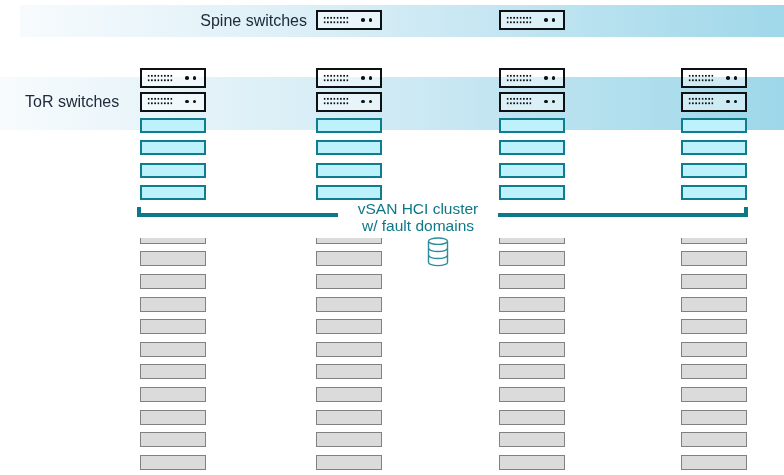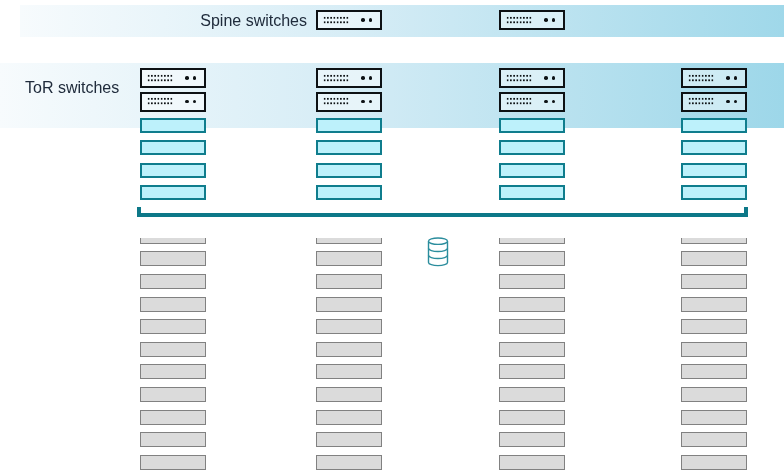--- a/index.html
+++ b/index.html
@@ -2,21 +2,21 @@
 <html><head>
 <meta charset="utf-8">
 <style>
   html,body{margin:0;padding:0;background:#ffffff;}
   #canvas{
     position:relative;width:784px;height:475px;overflow:hidden;
     font-family:"Liberation Sans",sans-serif;background:#ffffff;
   }
   .band{position:absolute;left:0;width:784px;}
   #spine-band{top:5px;height:32px;}
-  #tor-band{top:63px;height:65px;text-align:center;}
+  #tor-band{top:77px;height:53px;text-align:center;}
   .band-label{
     position:absolute;color:var(--label-text,#202c3c);
     font-size:16px;white-space:nowrap;
   }
   #spine-label{top:0;left:0;width:287px;line-height:32px;text-align:right;}
   #tor-label{top:0;left:25px;line-height:49px;}
 
   #gen-layer{position:absolute;inset:0;z-index:1;}
 
   .switch-icon{
@@ -205,20 +205,24 @@
       <div class="node server" style="left: 681px; top: 432.2px;"></div>
       <div class="node server" style="left: 681px; top: 454.8px;"></div>
     </div>
 
   <div id="label-cover"></div>
 
   <div class="bracket" id="bracket-line"></div>
   <div class="bracket" id="bracket-tick-left"></div>
   <div class="bracket" id="bracket-tick-right"></div>
 
+  <div id="cluster-label">
+    <div>vSAN HCI cluster</div>
+    <div>w/ fault domains</div>
+  </div>
 
   <svg id="db-icon" width="22" height="30" viewBox="0 0 22 30">
     <path d="M1.5,4.2 L1.5,25.4 C1.5,27.2 5.8,28.6 11,28.6 C16.2,28.6 20.5,27.2 20.5,25.4 L20.5,4.2" fill="#ffffff" stroke="#2b8d9d" stroke-width="1.4"></path>
     <path d="M1.5,11.3 C1.5,13.1 5.8,14.5 11,14.5 C16.2,14.5 20.5,13.1 20.5,11.3" fill="none" stroke="#2b8d9d" stroke-width="1.4"></path>
     <path d="M1.5,18.3 C1.5,20.1 5.8,21.5 11,21.5 C16.2,21.5 20.5,20.1 20.5,18.3" fill="none" stroke="#2b8d9d" stroke-width="1.4"></path>
     <ellipse cx="11" cy="4.2" rx="9.5" ry="3.2" fill="#ffffff" stroke="#2b8d9d" stroke-width="1.4"></ellipse>
   </svg>
 
 </div>
 

